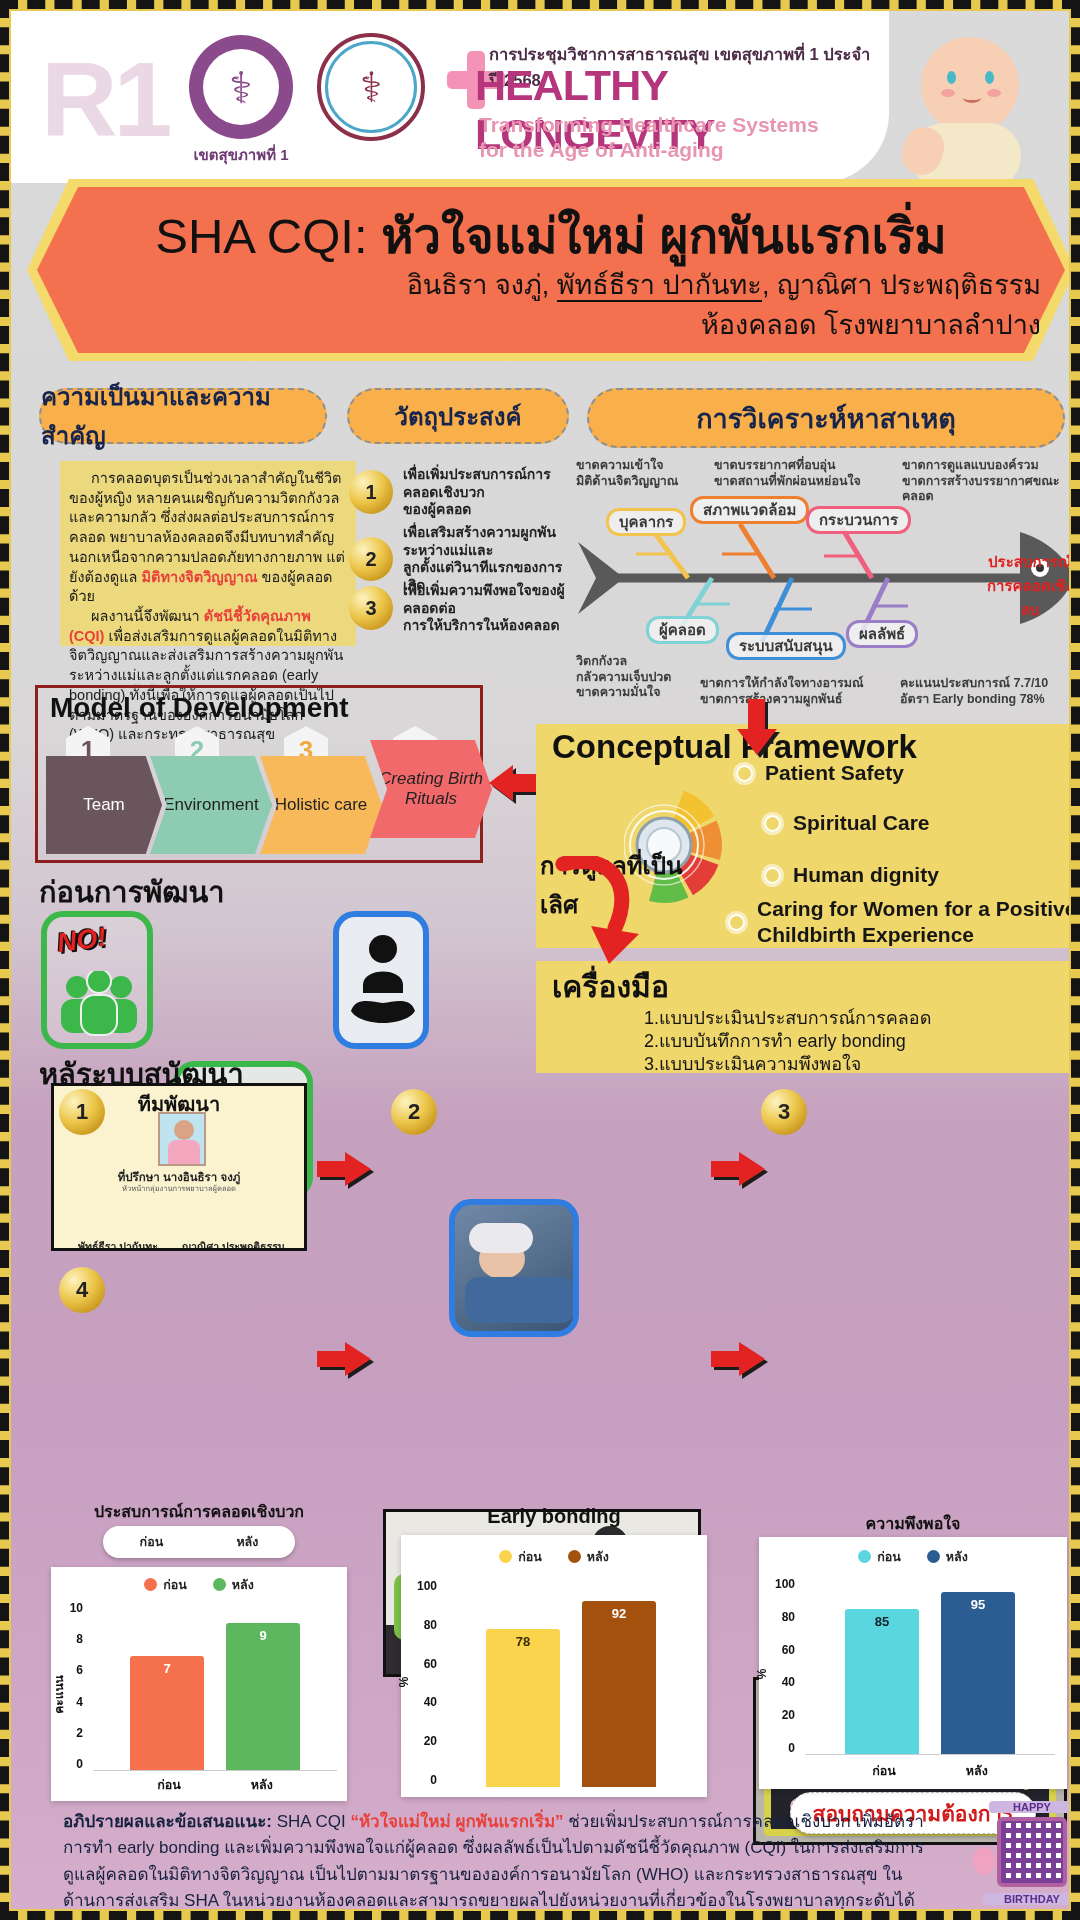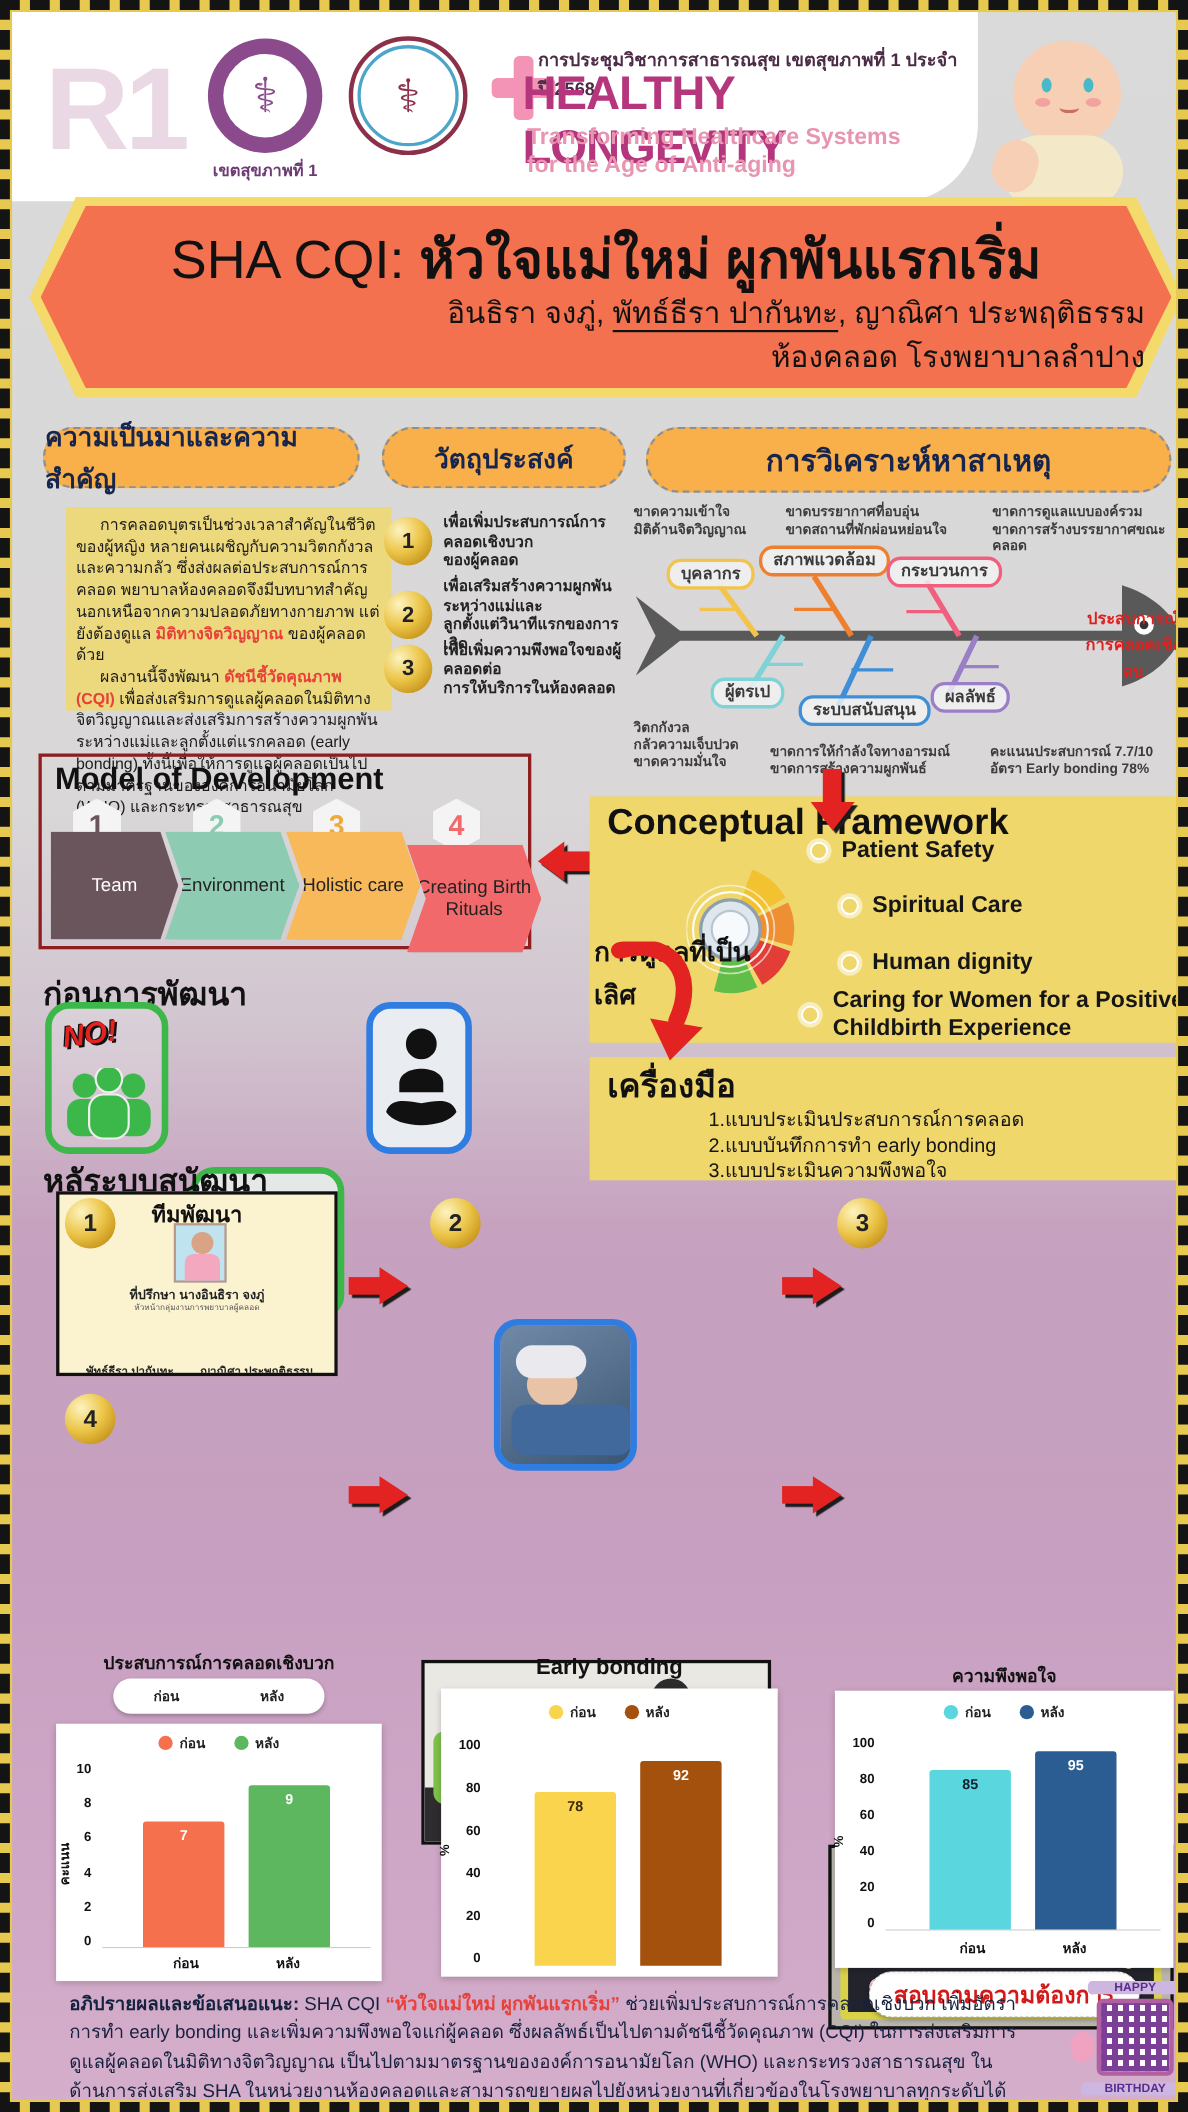--- a/index.html
+++ b/index.html
@@ -144,21 +144,21 @@
     </svg>
     <div class="abs note" style="left: 2px; top: 4px; width: 130px; white-space: pre-line;">ขาดความเข้าใจ
 มิติด้านจิตวิญญาณ</div>
     <div class="abs note" style="left: 140px; top: 4px; width: 180px; white-space: pre-line;">ขาดบรรยากาศที่อบอุ่น
 ขาดสถานที่พักผ่อนหย่อนใจ</div>
     <div class="abs note" style="left: 328px; top: 4px; width: 180px; white-space: pre-line;">ขาดการดูแลแบบองค์รวม
 ขาดการสร้างบรรยากาศขณะคลอด</div>
     <div class="abs bubble" style="left:32px;top:54px;border-color:#f2c44d;">บุคลากร</div>
     <div class="abs bubble" style="left:116px;top:42px;border-color:#ee7f2e;">สภาพแวดล้อม</div>
     <div class="abs bubble" style="left:232px;top:52px;border-color:#f0607e;">กระบวนการ</div>
-    <div class="abs bubble" style="left:72px;top:162px;border-color:#7fd2d6;">ผู้ตรเป</div>
+    <div class="abs bubble" style="left:72px;top:162px;border-color:#7fd2d6;">ผู้คลอด</div>
     <div class="abs bubble" style="left:152px;top:178px;border-color:#3e8fd8;">ระบบสนับสนุน</div>
     <div class="abs bubble" style="left:272px;top:166px;border-color:#9a7ec7;">ผลลัพธ์</div>
     <div class="abs note" style="left: 2px; top: 200px; width: 120px; white-space: pre-line;">วิตกกังวล
 กลัวความเจ็บปวด
 ขาดความมั่นใจ</div>
     <div class="abs note" style="left: 126px; top: 222px; width: 195px; white-space: pre-line;">ขาดการให้กำลังใจทางอารมณ์
 ขาดการสร้างความผูกพันธ์</div>
     <div class="abs note" style="left: 326px; top: 222px; width: 185px; white-space: pre-line;">คะแนนประสบการณ์ 7.7/10
 อัตรา Early bonding 78%</div>
     <div class="abs" style="left:404px;top:96px;width:104px;text-align:center;font-size:15px;font-weight:800;color:#df2020;white-space:pre-line;">ประสบการณ์
@@ -180,21 +180,21 @@
         </div>
     <div class="abs hex" style="left:246px;top:38px;">
           <span style="color:#f0a93c;">3</span>
         </div>
     <div class="abs hex" style="left:355px;top:38px;">
           <span style="color:#f2696b;">4</span>
         </div>
     <div class="abs step" style="left: 8px; top: 68px; width: 116px; height: 98px; background: rgb(106, 85, 92); color: rgb(255, 255, 255); white-space: pre-line;">Team</div>
     <div class="abs step notch" style="left: 112px; top: 68px; width: 122px; height: 98px; background: rgb(142, 203, 179); white-space: pre-line;">Environment</div>
     <div class="abs step notch" style="left: 222px; top: 68px; width: 122px; height: 98px; background: rgb(248, 185, 90); white-space: pre-line;">Holistic care</div>
-    <div class="abs step notch" style="left: 332px; top: 80px; width: 122px; height: 98px; background: rgb(242, 105, 107); white-space: pre-line;">Creating Birth
+    <div class="abs step notch" style="left: 332px; top: 52px; width: 122px; height: 98px; background: rgb(242, 105, 107); white-space: pre-line; font-style: italic;">Creating Birth
 Rituals</div>
   </div>
 
   <div class="abs" style="left:478px;top:752px;width:52px;height:40px;">
     <div class="abs" style="left:0;top:2px;width:0;height:0;border-top:18px solid transparent;border-bottom:18px solid transparent;border-right:24px solid #e32322;filter:drop-shadow(3px 3px 0 #1c1c1c);"></div>
     <div class="abs arr-stem" style="left:22px;top:11px;width:26px;height:18px;"></div>
   </div>
 
   <div class="abs ybox" style="left:500px;top:713px;width:556px;height:224px;background:#f0d76b;">
     <div style="position:absolute;left:16px;top:4px;font-size:33px;font-weight:800;color:#111;">Conceptual Framework</div>
@@ -229,21 +229,21 @@
     <div class="abs" style="left:108px;top:42px;font-size:18px;color:#151515;">1.แบบประเมินประสบการณ์การคลอด</div>
     <div class="abs" style="left:108px;top:65px;font-size:18px;color:#151515;">2.แบบบันทึกการทำ early bonding</div>
     <div class="abs" style="left:108px;top:88px;font-size:18px;color:#151515;">3.แบบประเมินความพึงพอใจ</div>
   </div>
 
   <svg class="abs" width="95" height="115" viewBox="0 0 95 115" style="left:540px;top:845px;">
     <path d="M12,8 C58,-4 84,28 64,72" stroke="#e32322" stroke-width="15" fill="none" stroke-linecap="round"></path>
     <path d="M40,70 L88,78 L58,108 Z" fill="#e32322"></path>
   </svg>
 
-  <div class="abs" style="left:28px;top:858px;font-size:29px;font-weight:800;color:#111;margin-top:12px;">ก่อนการพัฒนา</div>
+  <div class="abs" style="left:28px;top:858px;font-size:29px;font-weight:800;color:#111;">ก่อนการพัฒนา</div>
 
   <div class="abs frame-b" style="left:30px;top:900px;width:112px;height:138px;border-color:#3cb84a;">
     <div style="position:absolute;left:10px;top:8px;font-size:27px;font-weight:800;font-style:italic;color:#e42320;transform:rotate(-8deg);text-shadow:2px 2px 0 #111,-1px -1px 0 #111;">NO!</div>
     <svg width="92" height="66" viewBox="0 0 92 66" style="position:absolute;left:6px;bottom:6px;">
       <circle cx="24" cy="16" r="11" fill="#3cb84a"></circle>
           <rect x="8" y="28" width="32" height="34" rx="12" fill="#3cb84a"></rect>
       <circle cx="68" cy="16" r="11" fill="#3cb84a"></circle>
           <rect x="52" y="28" width="32" height="34" rx="12" fill="#3cb84a"></rect>
       <circle cx="46" cy="10" r="12" fill="#3cb84a" stroke="#eee" stroke-width="2"></circle>
           <rect x="28" y="24" width="36" height="40" rx="13" fill="#3cb84a" stroke="#eee" stroke-width="2"></rect>

